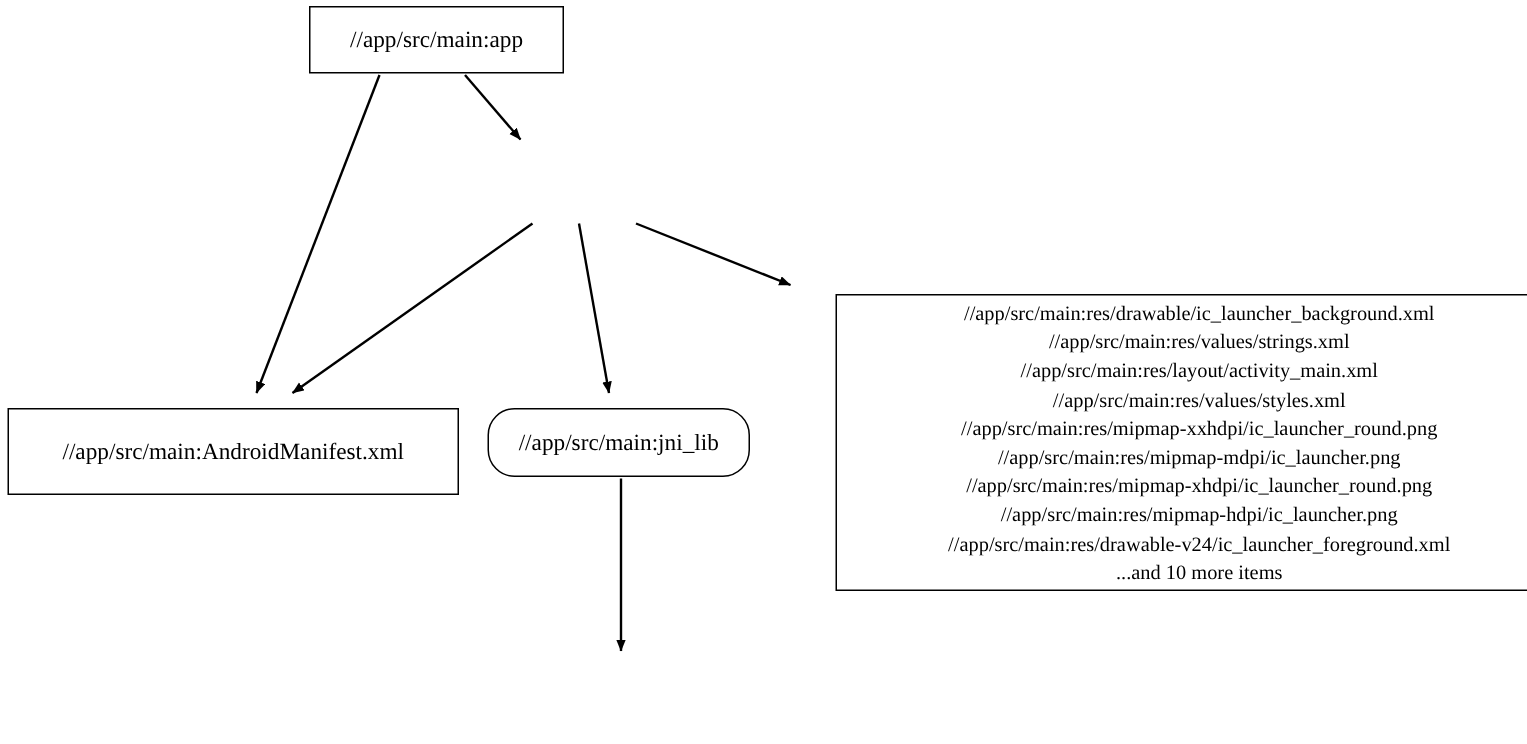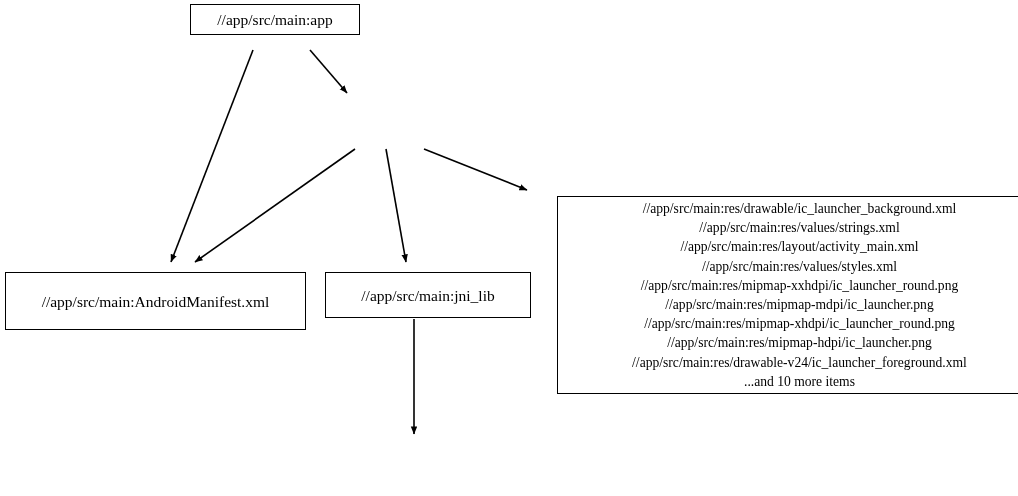--- a/index.html
+++ b/index.html
@@ -36,24 +36,24 @@
     font-size: 15.5px;
     line-height: 19px;
     white-space: pre;
     z-index: 2;
   }
   .node.multiline {
     font-size: 13.6px;
     line-height: 19.2px;
     padding: 5px 6px;
   }
-  #node-app      { left: 190px; top: 4px;   width: 170px; height: 31px; text-align: center; }
+  #node-app      { left: 206px; top: 4px;   width: 170px; height: 45px; text-align: center; }
   #node-lib      { left: 301px; top: 103px; width: 156px; height: 45px; }
   #node-manifest { left: 5px;   top: 272px; width: 301px; height: 58px; }
-  #node-jnilib   { left: 325px; top: 272px; width: 206px; height: 46px; }
+  #node-jnilib   { left: 325px; top: 272px; width: 175px; height: 46px; border-radius: 18px; }
   #node-cpp      { left: 279px; top: 443px; width: 272px; height: 46px; }
   #node-resbundle{ left: 531px; top: 196px; width: 485px; height: 198px; margin-left: 26px; }
 </style>
 </head>
 <body>
 
 <div id="canvas">
 
   <svg id="edge-layer" viewBox="0 0 1018 496" width="1018" height="496">
     <defs>

